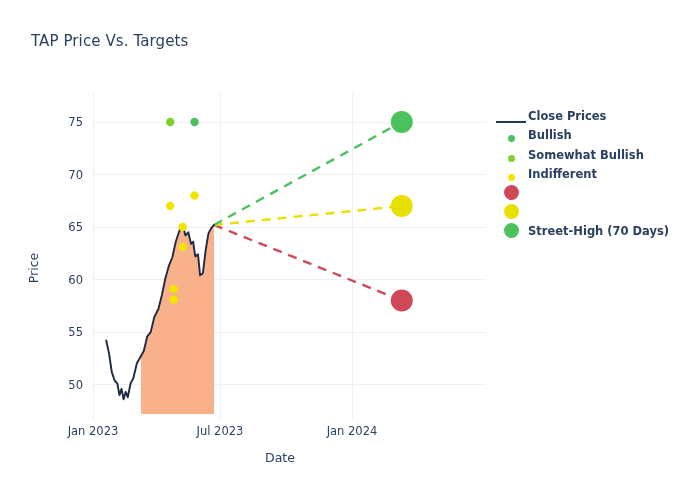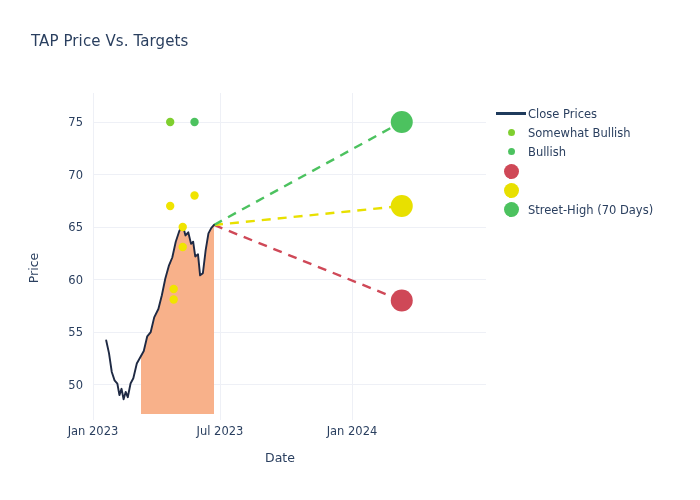--- a/index.html
+++ b/index.html
@@ -52,22 +52,23 @@
     shape-rendering: crispEdges;
   }
   .legend-box {
     position: absolute;
     left: 494px;
     top: 104px;
     width: 200px;
   }
   .legend-row {
     display: flex;
-    align-items: center;
+    align-items: flex-end;
     height: 19.2px;
+    font-weight: bold;
   }
   .legend-sym {
     width: 34px;
     display: flex;
     align-items: center;
     justify-content: center;
     flex: 0 0 34px;
   }
   .legend-lbl {
     font-size: 11.5px;
@@ -156,29 +157,35 @@
 
   <div class="legend-box" id="legend">
       <div class="legend-row">
         <div class="legend-sym">
           <div class="sw-line" style="background: rgb(31, 59, 92);"></div>
         </div>
         <div class="legend-lbl">Close Prices</div>
       </div>
       <div class="legend-row">
         <div class="legend-sym">
+          <div class="sw-dot-sm" style="background: rgb(76, 194, 95);"></div>
+        </div>
+        <div class="legend-lbl">Bullish</div>
+      </div>
+      <div class="legend-row">
+        <div class="legend-sym">
           <div class="sw-dot-sm" style="background: rgb(127, 207, 47);"></div>
         </div>
         <div class="legend-lbl">Somewhat Bullish</div>
       </div>
       <div class="legend-row">
         <div class="legend-sym">
-          <div class="sw-dot-sm" style="background: rgb(76, 194, 95);"></div>
-        </div>
-        <div class="legend-lbl">Bullish</div>
+          <div class="sw-dot-sm" style="background: rgb(240, 228, 0);"></div>
+        </div>
+        <div class="legend-lbl">Indifferent</div>
       </div>
       <div class="legend-row">
         <div class="legend-sym">
           <div class="sw-dot-lg" style="background: rgb(207, 72, 87);"></div>
         </div>
       </div>
       <div class="legend-row">
         <div class="legend-sym">
           <div class="sw-dot-lg" style="background: rgb(232, 224, 0);"></div>
         </div>

